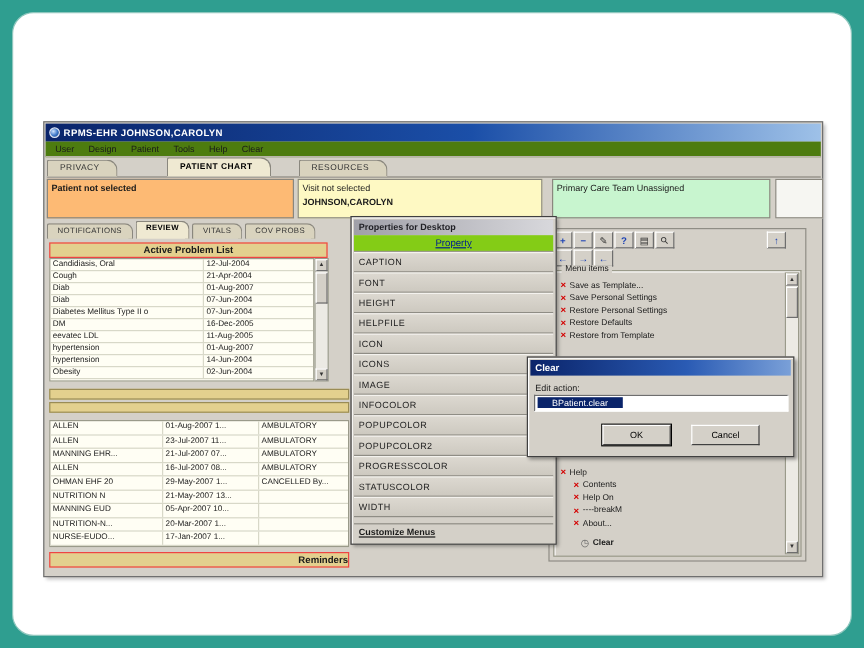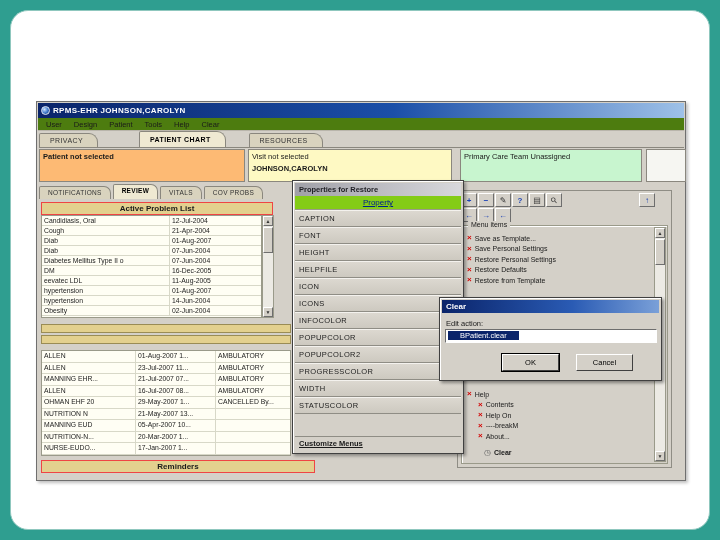--- a/index.html
+++ b/index.html
@@ -28,21 +28,21 @@
   .banner.team { left:423px; width:182px; background:#c8f5cf; }
   .banner.extra { left:609px; width:40px; background:#f6f6f2; }
 
   .tabs2 { position:absolute; left:2px; top:81px; width:320px; height:16px; display:flex; align-items:flex-end; }
   .tabs2 .tab { height:13px; line-height:12px; padding:0 8px; background:#d9d3be; border:1px solid #8a877e; border-bottom:none; border-radius:2px 7px 0 0; font-size:6.5px; letter-spacing:.3px; margin-right:2px; color:#333; white-space:nowrap; }
   .tabs2 .tab.active { background:#efe9d2; font-weight:bold; height:15px; color:#000; }
 
   
   .section-bar { position:absolute; left:4px; width:232px; height:13px; background:#e3d08e; border:1px solid #ef4444; text-align:center; font-size:8px; font-weight:bold; line-height:11px; }
   .problem-header { top:100px; }
-  .reminders-bar { top:358px; width:274px; }
+  .reminders-bar { top:358px; width:250px;text-align:right; }
   .table { position:absolute; background:#fffef4; border:1px solid #9a9a8a; overflow:hidden; }
   .problems { left:4px; top:113px; width:221px; height:103px; }
   .trow { display:flex; height:10px; line-height:9px; border-bottom:1px solid #d8d8c8; font-size:6.8px; }
   .problems .cname { width:128px; border-right:1px solid #d8d8c8; padding-left:2px; overflow:hidden; white-space:nowrap; }
   .problems .cdate { flex:1; padding-left:2px; overflow:hidden; white-space:nowrap; }
   .vscroll { position:absolute; width:12px; background:#eceae4; border:1px solid #9a9a8a; }
   .problems-scroll { left:225px; top:113px; height:103px; }
   .sb-btn { position:absolute; left:0; width:10px; height:10px; background:#d4d0c8; border:1px solid; border-color:#fff #6e6e6e #6e6e6e #fff; font-size:5px; text-align:center; line-height:9px; color:#333; }
   .sb-btn.top { top:0; }
   .sb-btn.bottom { bottom:0; }
@@ -259,36 +259,37 @@
         <div class="trow">
           <span class="vname">NURSE-EUDO...</span>
           <span class="vdate">17-Jan-2007 1...</span>
           <span class="vtype"></span>
         </div>
       </div>
 
     <div class="section-bar reminders-bar">Reminders</div>
 
     <div class="props">
-      <div class="props-title">Properties for Restore</div>
+      <div class="props-title">Properties for Desktop</div>
       <div class="props-colhead">Property</div>
       <div class="props-rows">
 
       <div class="prop-row">CAPTION</div>
           <div class="prop-row">FONT</div>
           <div class="prop-row">HEIGHT</div>
           <div class="prop-row">HELPFILE</div>
           <div class="prop-row">ICON</div>
           <div class="prop-row">ICONS</div>
+          <div class="prop-row">IMAGE</div>
           <div class="prop-row">INFOCOLOR</div>
           <div class="prop-row">POPUPCOLOR</div>
           <div class="prop-row">POPUPCOLOR2</div>
           <div class="prop-row">PROGRESSCOLOR</div>
+          <div class="prop-row">STATUSCOLOR</div>
           <div class="prop-row">WIDTH</div>
-          <div class="prop-row">STATUSCOLOR</div>
         </div>
       <div class="props-footer">Customize Menus</div>
     </div>
 
     <div class="editor">
       <div class="tb row1">
         <button class="tbtn"><span class="blue">+</span></button>
         <button class="tbtn"><span class="blue">−</span></button>
         <button class="tbtn"><span class="dark">✎</span></button>
         <button class="tbtn"><span class="blue">?</span></button>

